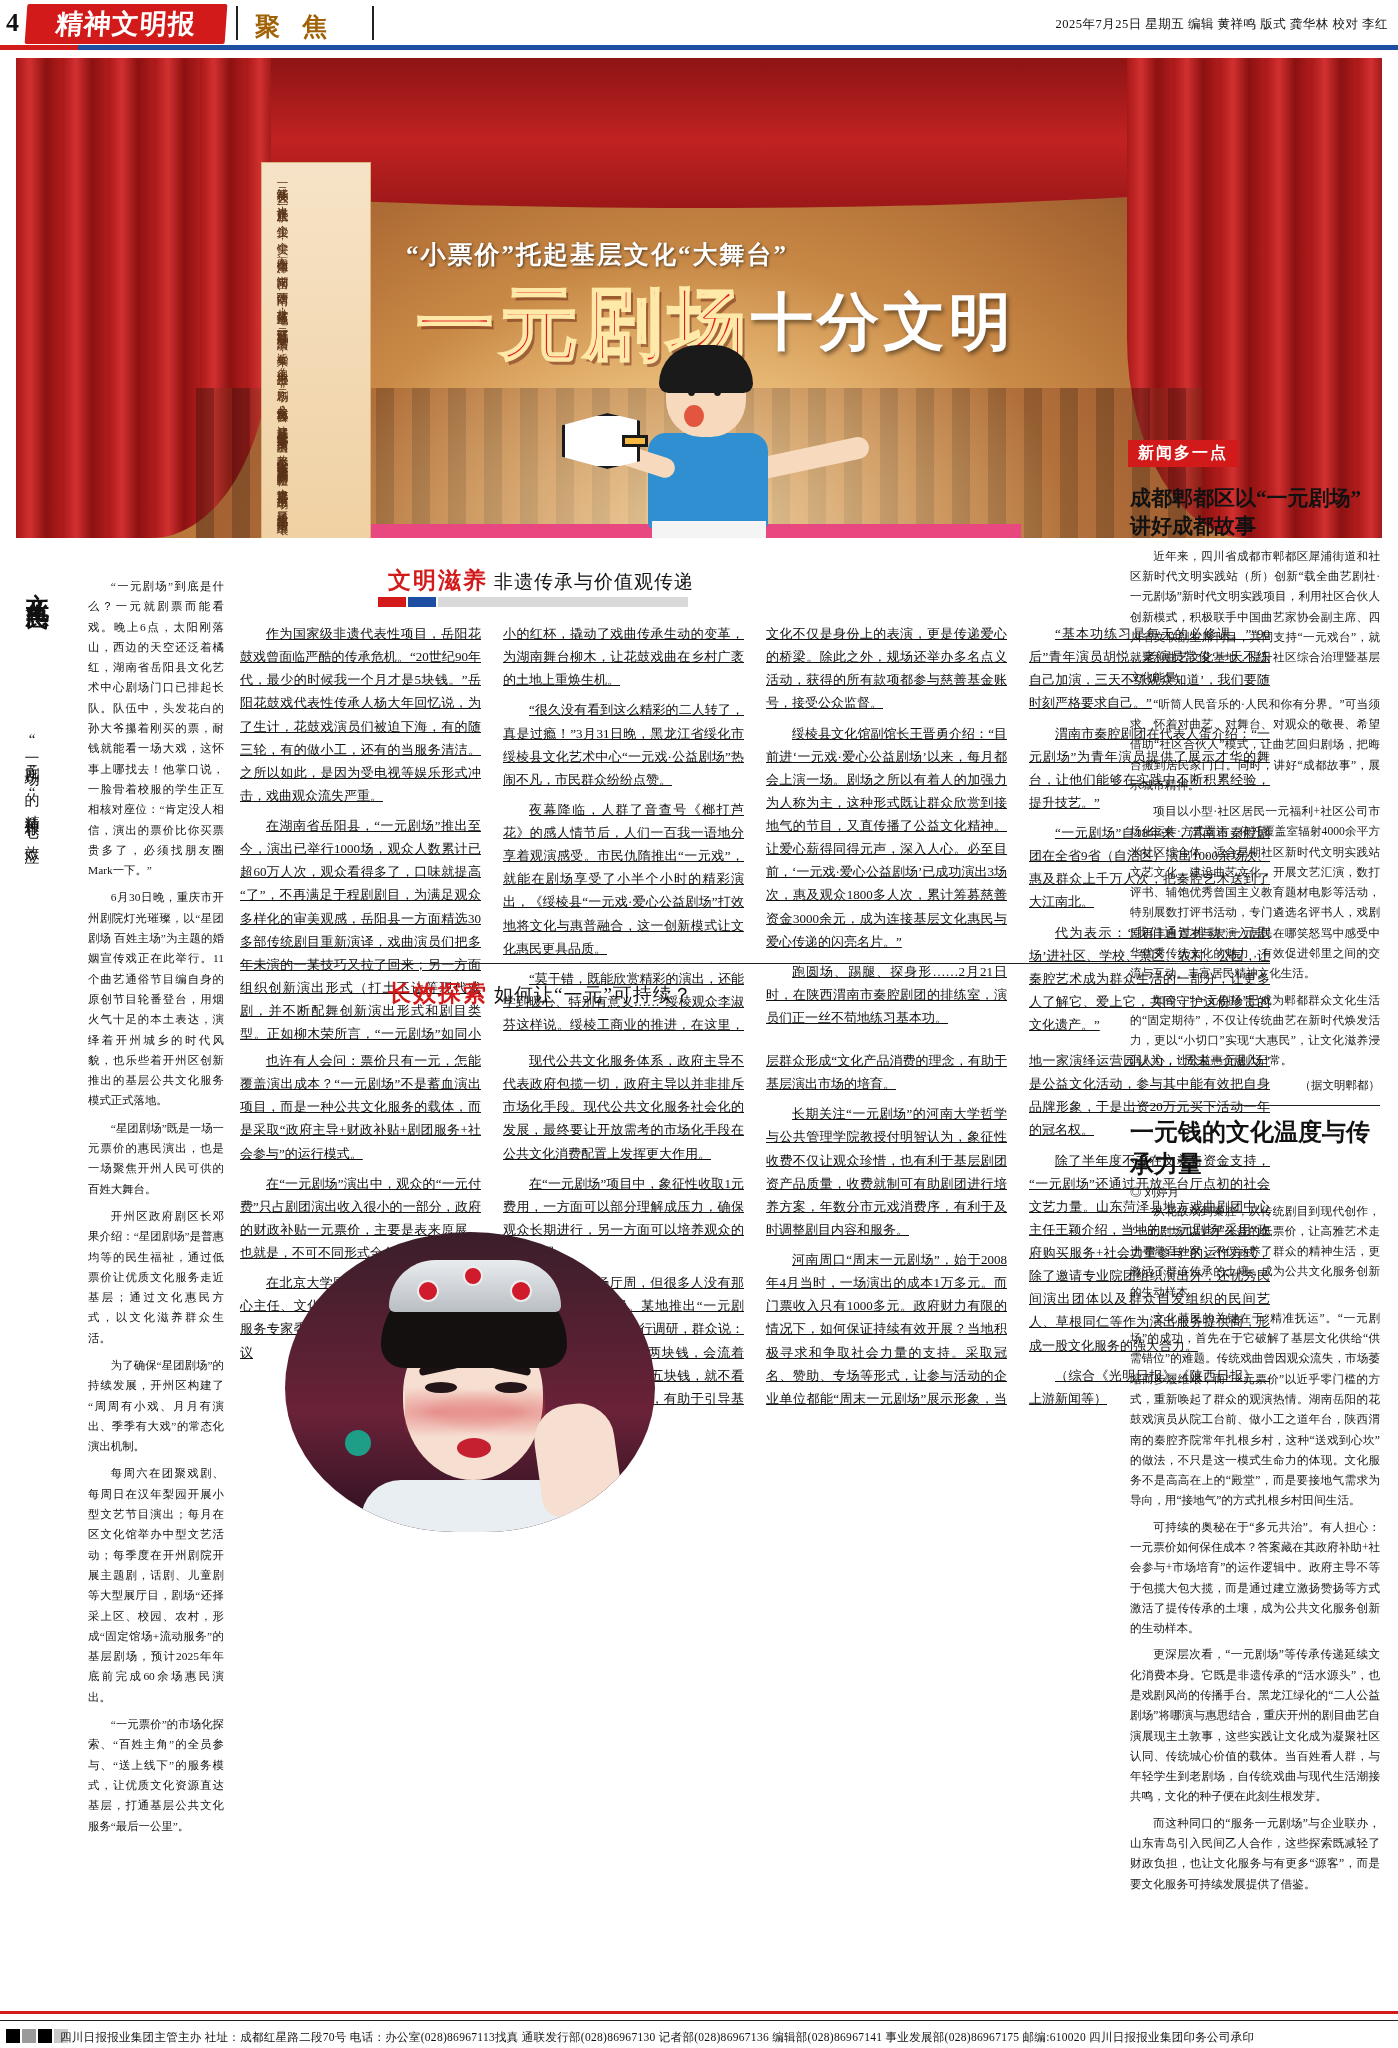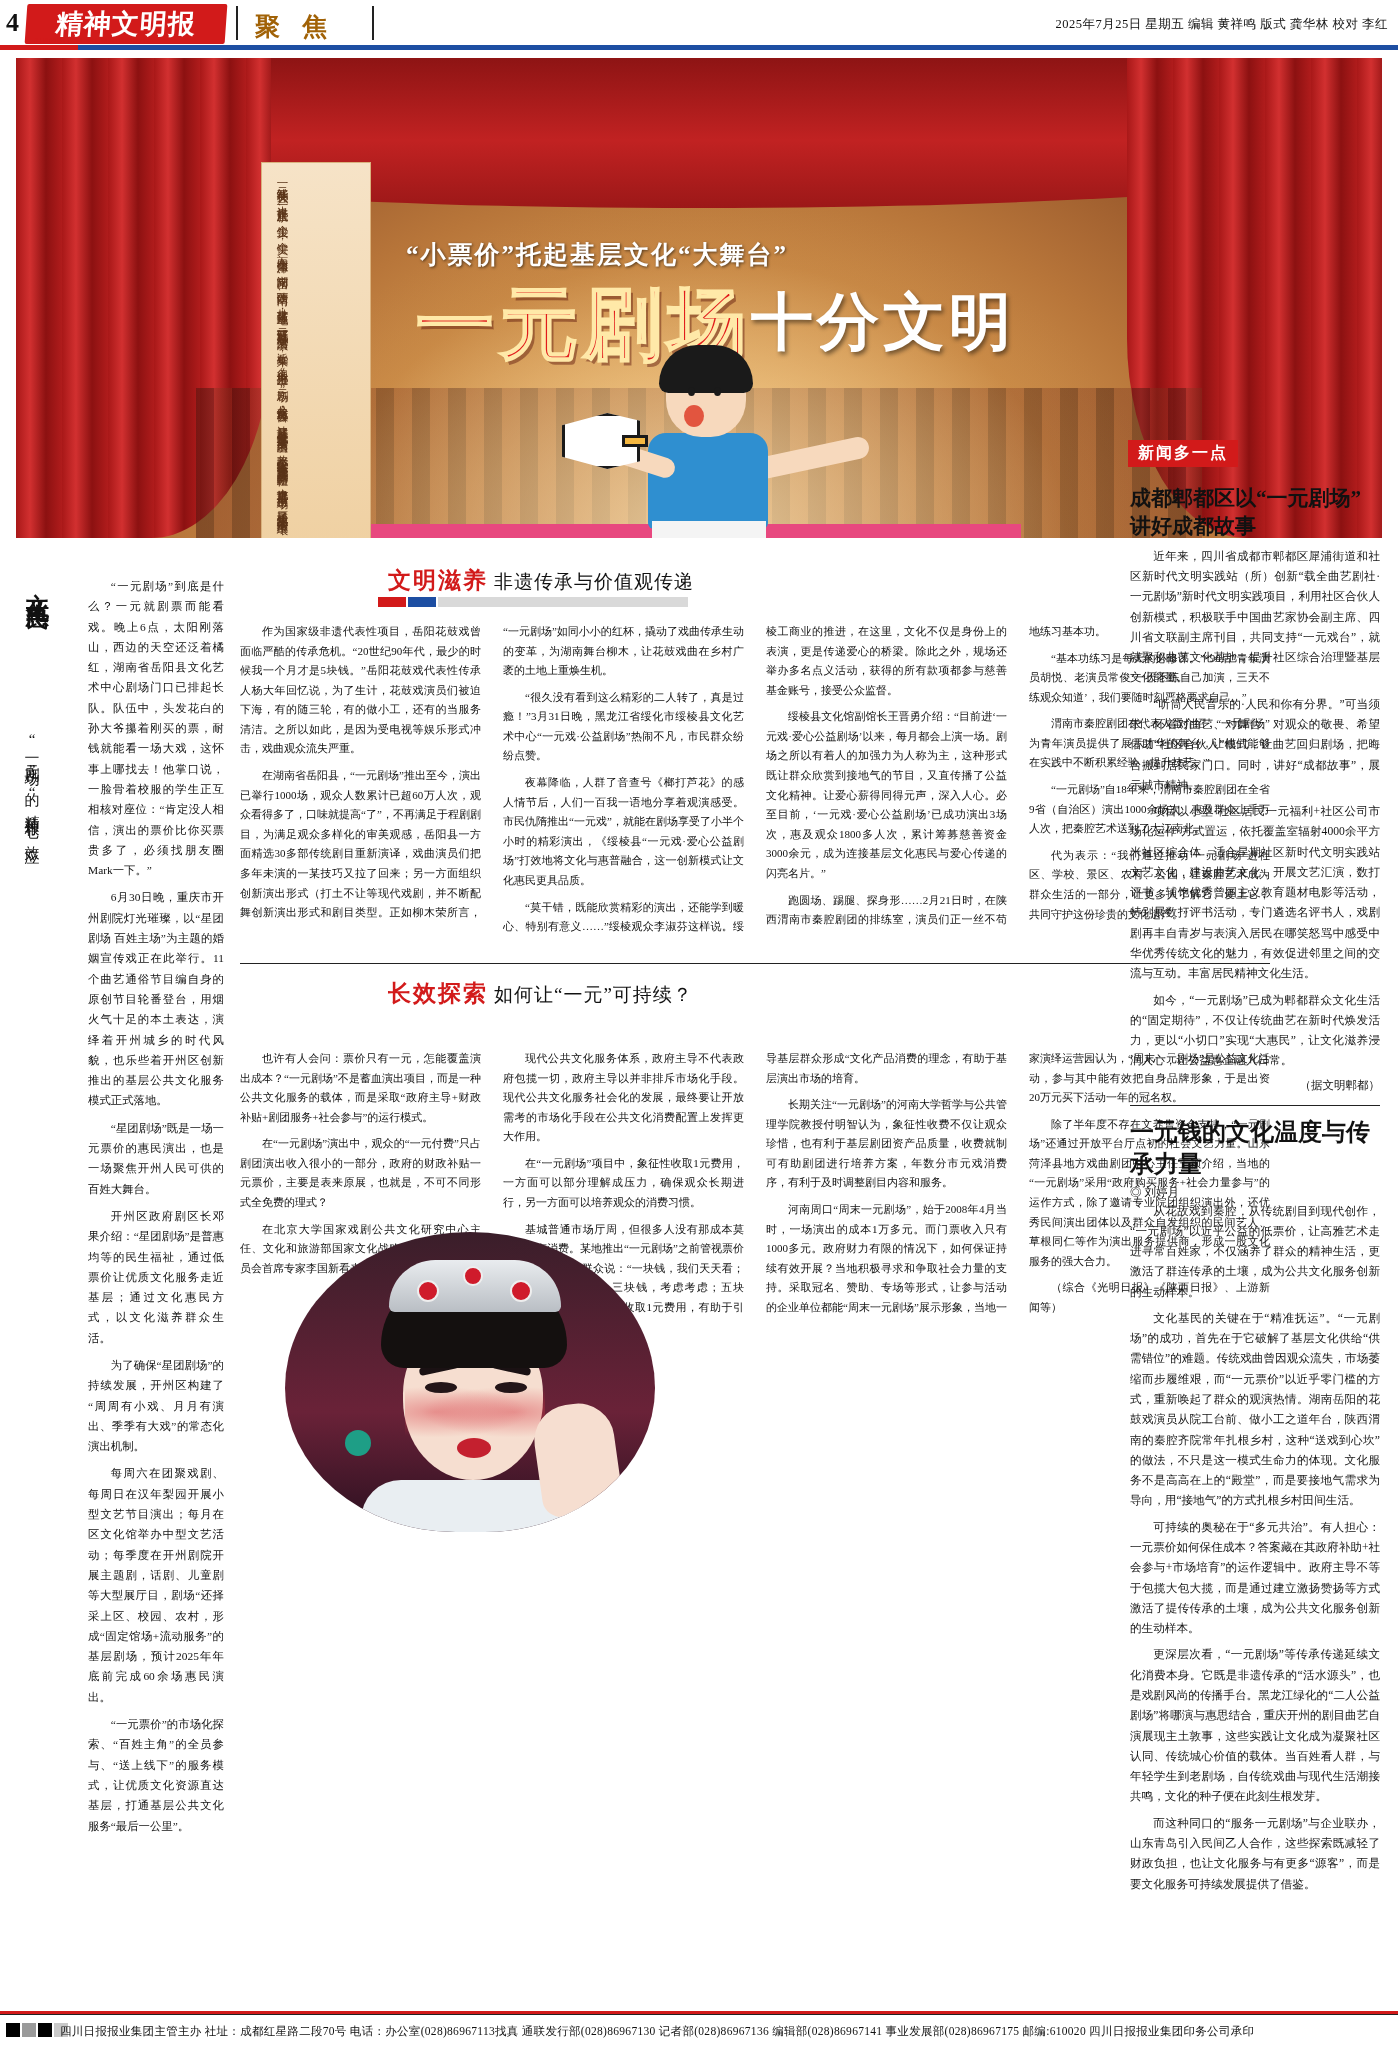--- a/index.html
+++ b/index.html
@@ -157,21 +157,21 @@
   .sect-head { position:absolute; }
   .sect-head .t1 { font-size:23px; font-weight:bold; color:#d21a1a; letter-spacing:2px; }
   .sect-head .t2 { font-size:19px; color:#111; letter-spacing:1px; margin-left:6px; }
   .sect-bar { position:absolute; height:10px; }
   .sect-bar .b1 { position:absolute; left:0; top:0; width:28px; height:10px; background:#d21a1a; }
   .sect-bar .b2 { position:absolute; left:30px; top:0; width:28px; height:10px; background:#1d4ea2; }
   .sect-bar .b3 { position:absolute; left:60px; top:0; right:0; height:10px; background:#d9d9d9; }
 
   
   .block-a { position:absolute; left:240px; top:622px; width:1030px; }
-  .cols4 { column-count:4; column-gap:22px; font-size:11px; line-height:1.78; text-align:justify; }
+  .cols4 { column-count:4; column-gap:22px; font-size:13px; line-height:1.78; text-align:justify;text-decoration:underline; }
   .cols4 p { margin:0 0 7px; text-indent:2em; }
 
   
   .block-b { position:absolute; left:240px; top:1015px; width:1030px; }
 
   
   .hr-thin { position:absolute; background:#222; height:1px; }
 
   
   .photo {
@@ -193,21 +193,21 @@
   .ph-eye1 { position:absolute; left:140px; top:150px; width:32px; height:11px; background:#231518; border-radius:50%; }
   .ph-eye2 { position:absolute; left:210px; top:150px; width:32px; height:11px; background:#231518; border-radius:50%; }
   .ph-blush { position:absolute; left:120px; top:150px; width:140px; height:60px; background:radial-gradient(ellipse at 22% 50%, rgba(214,60,70,.45), transparent 60%), radial-gradient(ellipse at 78% 50%, rgba(214,60,70,.45), transparent 60%); }
   .ph-lip { position:absolute; left:172px; top:206px; width:34px; height:20px; background:#c4202f; border-radius:50%; }
   .ph-collar { position:absolute; left:76px; top:248px; width:224px; height:60px; background:#e9eef2; border-radius:40px 40px 0 0; }
   .ph-hand { position:absolute; left:252px; top:172px; width:80px; height:110px; background:#f6ded0; border-radius:36px 36px 18px 18px; transform:rotate(-8deg); }
   .ph-jade1 { position:absolute; left:60px; top:198px; width:26px; height:26px; background:#1e9e86; border-radius:50%; }
   .ph-jade2 { position:absolute; left:294px; top:198px; width:26px; height:26px; background:#1e9e86; border-radius:50%; }
 
   
-  .footer { position:absolute; left:0; bottom:0; width:1398px; height:34px; border-top:1px solid #222; }
+  .footer { position:absolute; left:0; bottom:0; width:1398px; height:28px; border-top:1px solid #222; }
   .footer-text {
     position:absolute; left:60px; top:9px; font-size:11.5px; color:#111; letter-spacing:.3px;
   }
   .cmyk { position:absolute; left:6px; top:8px; display:flex; gap:2px; }
   .cmyk i { width:14px; height:14px; display:block; }
   .cmyk-r { position:absolute; right:6px; top:8px; display:flex; gap:2px; }
 
   .redline { position:absolute; left:0; bottom:34px; width:1398px; height:3px; background:#d21a1a; }
 </style>
 </head>

